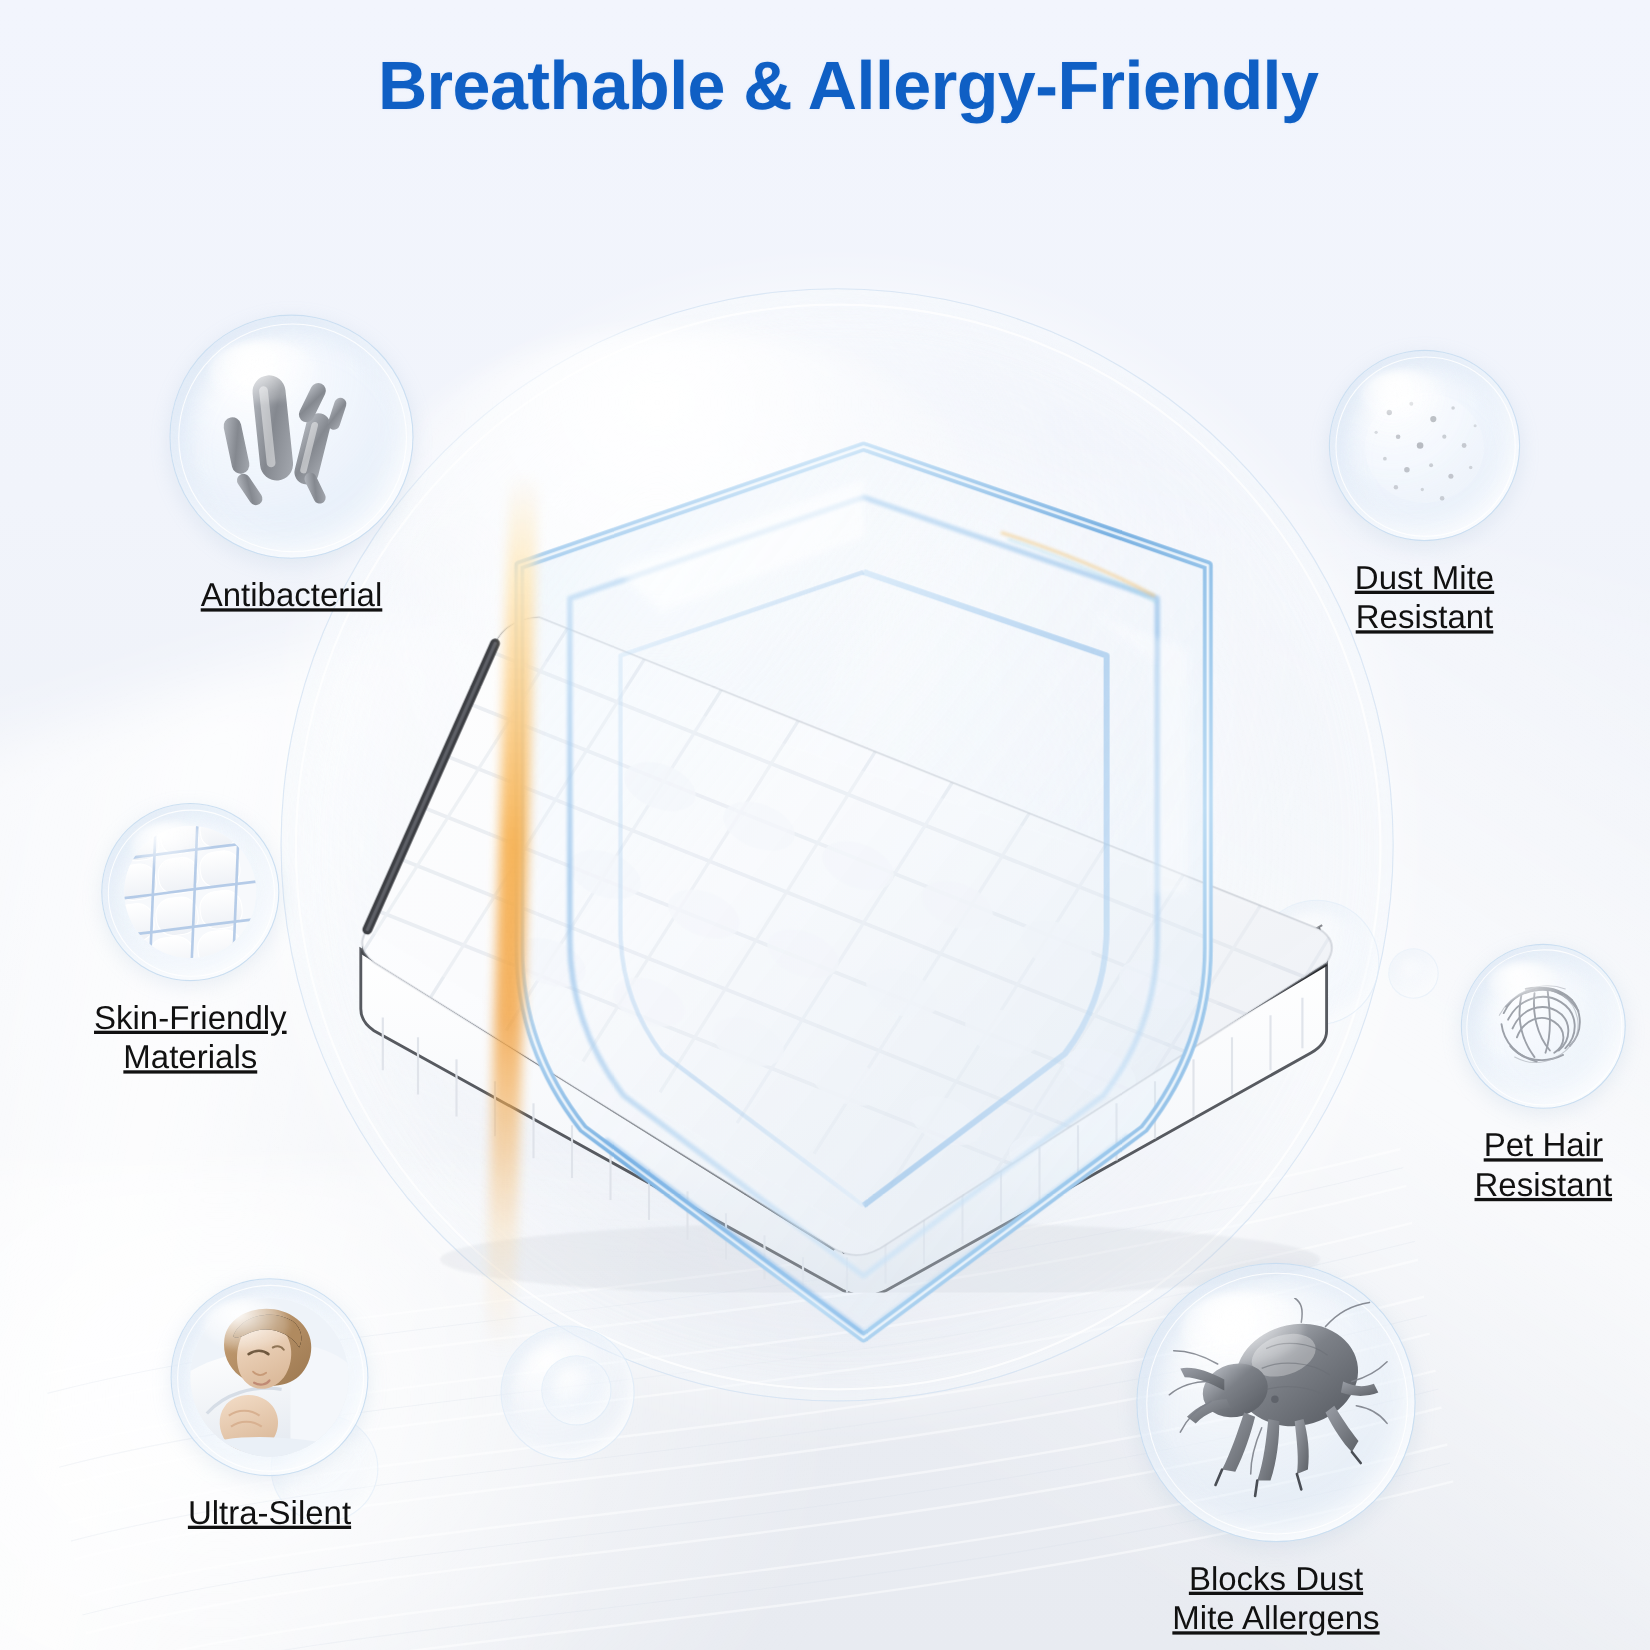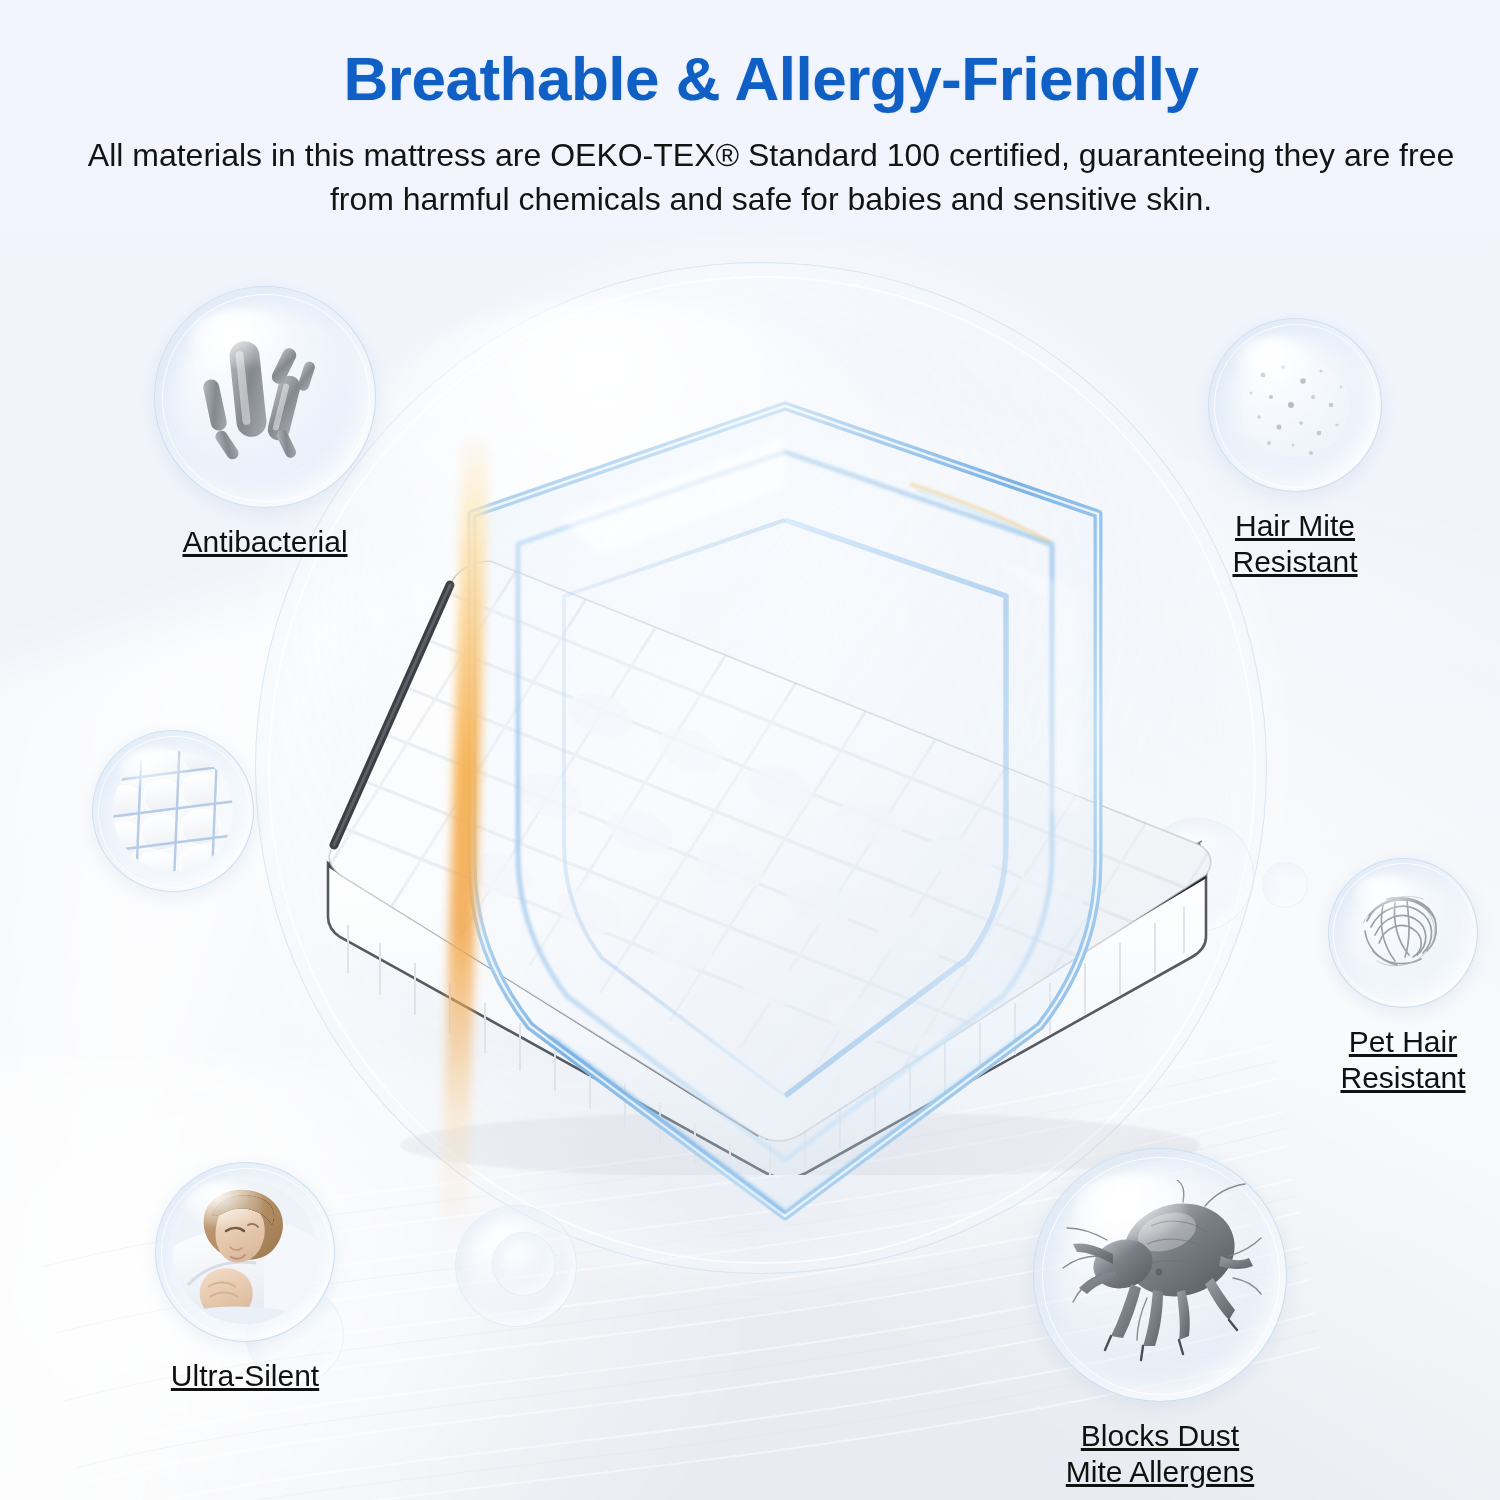--- a/index.html
+++ b/index.html
@@ -440,21 +440,20 @@
     </g>
 
     <path d="M150,40 Q160,18 190,16 L900,300 Q918,312 906,330 L500,590 Q478,602 458,590 L40,330 Q22,316 34,300 Z" fill="none" stroke="#b9bec7" stroke-width="1.6" opacity="0.6"></path>
 
     <path d="M150,40 L34,300" fill="none" stroke="#3d3f44" stroke-width="9" stroke-linecap="round"></path>
     <path d="M150,40 L34,300" fill="none" stroke="#6b6e75" stroke-width="3" stroke-linecap="round" opacity="0.7"></path>
   </svg>
 
   <div class="header">
     <h1 class="title">Breathable &amp; Allergy-Friendly</h1>
-    <p class="subtitle">All materials in this mattress are OEKO-TEX® Standard 100 certified, guaranteeing they are free from harmful chemicals and safe for babies and sensitive skin.</p>
   </div>
 
   <div class="feature" style="left:120px; top:286px; width:290px;">
     <div class="bubble" style="width:220px; height:220px;">
       <div class="bubble-rim"></div>
       <div class="bubble-inner">
         <svg width="160" height="160" viewBox="0 0 160 160">
           <defs>
             <linearGradient id="bactG" x1="0" y1="0" x2="1" y2="1">
               <stop offset="0%" stop-color="#b8bcc3"></stop>
@@ -503,21 +502,21 @@
               <circle cx="68" cy="110" r="1.5" opacity=".5"></circle>
             <circle cx="86" cy="118" r="2.1" opacity=".6"></circle>
               <circle cx="112" cy="90" r="1.6" opacity=".5"></circle>
             <circle cx="26" cy="58" r="1.5" opacity=".45"></circle>
               <circle cx="116" cy="52" r="1.4" opacity=".45"></circle>
           </g>
           <ellipse cx="70" cy="72" rx="54" ry="50" fill="#ffffff" opacity="0.18"></ellipse>
         </svg>
       </div>
     </div>
-    <div class="feat-label">Hair Mite
+    <div class="feat-label">Dust Mite
 Resistant</div>
   </div>
 
   <div class="feature" style="left:28px; top:730px; width:290px;">
     <div class="bubble" style="width:160px; height:160px;">
       <div class="bubble-rim"></div>
       <div class="bubble-inner">
         <svg width="134" height="134" viewBox="0 0 134 134">
           <defs>
             <clipPath id="qclip">
@@ -548,20 +547,22 @@
               <path d="M-6,74 C30,70 70,64 140,56"></path>
               <path d="M-6,108 C30,104 70,98 140,90"></path>
               <path d="M36,-6 C34,40 32,90 30,142"></path>
               <path d="M74,-10 C72,36 70,86 68,138"></path>
               <path d="M112,-16 C110,30 108,80 106,132"></path>
             </g>
           </g>
         </svg>
       </div>
     </div>
+    <div class="feat-label">Skin-Friendly
+Materials</div>
   </div>
 
   <div class="feature" style="left:1258px; top:858px; width:290px;">
     <div class="bubble" style="width:148px; height:148px;">
       <div class="bubble-rim"></div>
       <div class="bubble-inner">
         <svg width="120" height="120" viewBox="0 0 120 120">
           <g fill="none" stroke="#8d929b" stroke-width="1.7" opacity="0.85" stroke-linecap="round">
             <path d="M24,48 C34,26 60,20 78,30 C96,40 98,64 84,78"></path>
             <path d="M28,54 C38,34 60,28 76,38 C92,48 92,68 80,80"></path>

